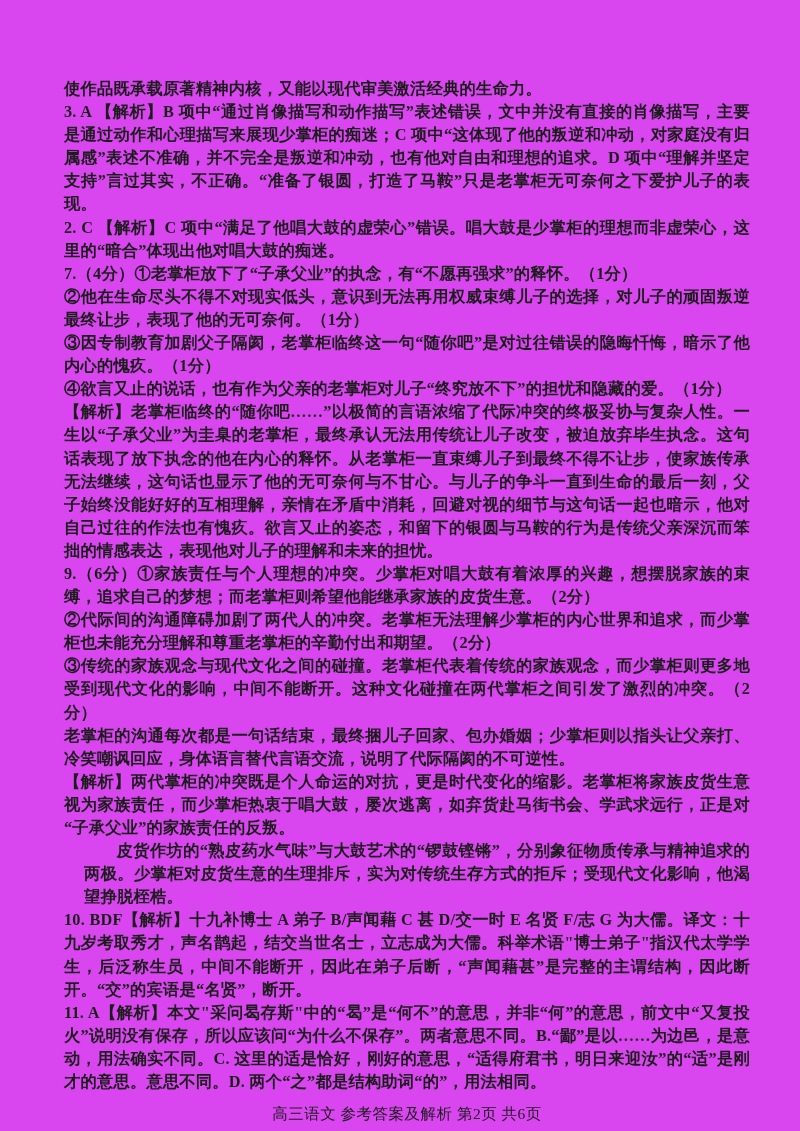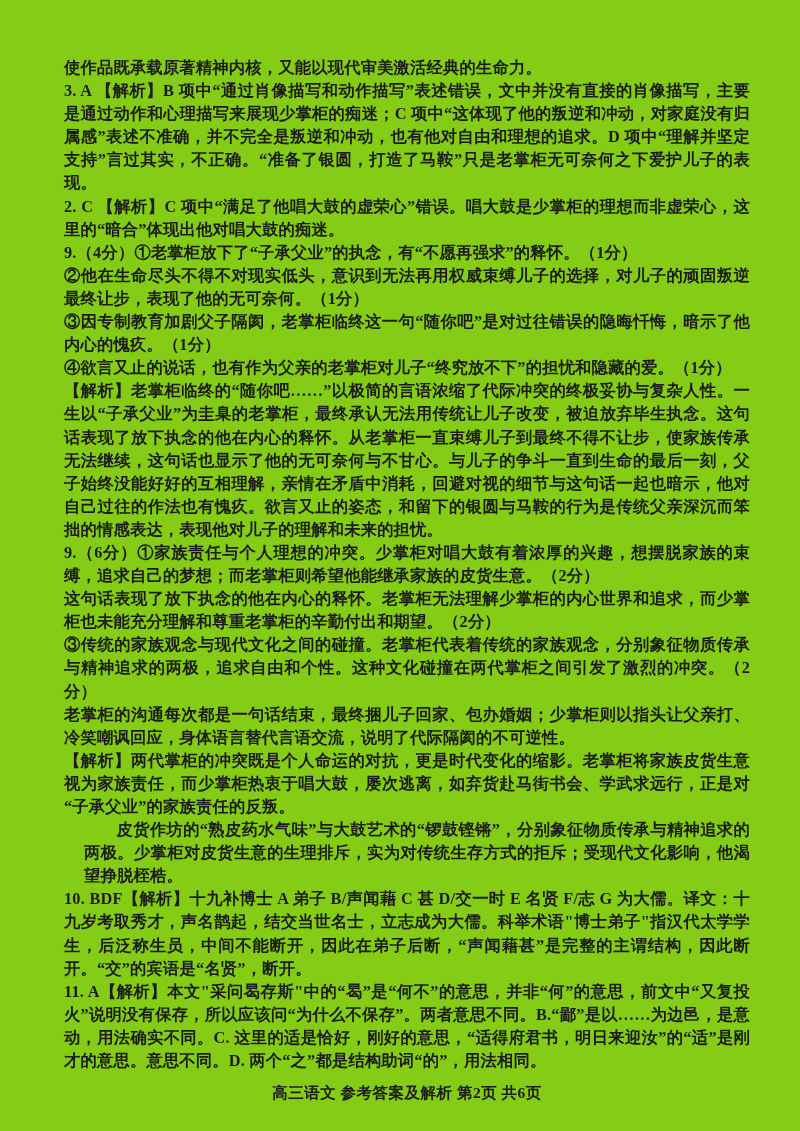--- a/index.html
+++ b/index.html
@@ -10,62 +10,62 @@
   body {
     width: 800px;
     height: 1131px;
     overflow: hidden;
     font-family: "Liberation Serif", "DejaVu Serif", serif;
   }
   .page {
     box-sizing: border-box;
     width: 800px;
     height: 1131px;
-    padding: 56px 50px 0 64px;
-    background: #84cc16;
+    padding: 77px 50px 0 64px;
+    background: #d946ef;
     color: #1c1c1c;
   }
   .doc p {
     margin: 0;
     font-size: 16.3px;
     line-height: 23.1px;
     font-weight: 700;
     text-align: justify;
     letter-spacing: 0.2px;
     color: #1c1c1c;
   }
   .doc p.indent {
     text-indent: 2em;
     margin-left: 20px;
   }
   .footer {
     margin-top: 11px;
     text-align: center;
     font-size: 15.5px;
-    font-weight: 700;
+    font-weight: 400;
     color: #1c1c1c;
     letter-spacing: 0.5px;
   }
 </style>
 </head>
 <body>
 
 <div class="page">
   <div class="doc">
     <p>使作品既承载原著精神内核，又能以现代审美激活经典的生命力。</p>
     <p>3. A 【解析】B 项中“通过肖像描写和动作描写”表述错误，文中并没有直接的肖像描写，主要是通过动作和心理描写来展现少掌柜的痴迷；C 项中“这体现了他的叛逆和冲动，对家庭没有归属感”表述不准确，并不完全是叛逆和冲动，也有他对自由和理想的追求。D 项中“理解并坚定支持”言过其实，不正确。“准备了银圆，打造了马鞍”只是老掌柜无可奈何之下爱护儿子的表现。</p>
     <p>2. C 【解析】C 项中“满足了他唱大鼓的虚荣心”错误。唱大鼓是少掌柜的理想而非虚荣心，这里的“暗合”体现出他对唱大鼓的痴迷。</p>
-    <p>9.（4分）①老掌柜放下了“子承父业”的执念，有“不愿再强求”的释怀。（1分）</p>
+    <p>7.（4分）①老掌柜放下了“子承父业”的执念，有“不愿再强求”的释怀。（1分）</p>
     <p>②他在生命尽头不得不对现实低头，意识到无法再用权威束缚儿子的选择，对儿子的顽固叛逆最终让步，表现了他的无可奈何。（1分）</p>
     <p>③因专制教育加剧父子隔阂，老掌柜临终这一句“随你吧”是对过往错误的隐晦忏悔，暗示了他内心的愧疚。（1分）</p>
     <p>④欲言又止的说话，也有作为父亲的老掌柜对儿子“终究放不下”的担忧和隐藏的爱。（1分）</p>
     <p>【解析】老掌柜临终的“随你吧……”以极简的言语浓缩了代际冲突的终极妥协与复杂人性。一生以“子承父业”为圭臬的老掌柜，最终承认无法用传统让儿子改变，被迫放弃毕生执念。这句话表现了放下执念的他在内心的释怀。从老掌柜一直束缚儿子到最终不得不让步，使家族传承无法继续，这句话也显示了他的无可奈何与不甘心。与儿子的争斗一直到生命的最后一刻，父子始终没能好好的互相理解，亲情在矛盾中消耗，回避对视的细节与这句话一起也暗示，他对自己过往的作法也有愧疚。欲言又止的姿态，和留下的银圆与马鞍的行为是传统父亲深沉而笨拙的情感表达，表现他对儿子的理解和未来的担忧。</p>
     <p>9.（6分）①家族责任与个人理想的冲突。少掌柜对唱大鼓有着浓厚的兴趣，想摆脱家族的束缚，追求自己的梦想；而老掌柜则希望他能继承家族的皮货生意。（2分）</p>
-    <p>这句话表现了放下执念的他在内心的释怀。老掌柜无法理解少掌柜的内心世界和追求，而少掌柜也未能充分理解和尊重老掌柜的辛勤付出和期望。（2分）</p>
-    <p>③传统的家族观念与现代文化之间的碰撞。老掌柜代表着传统的家族观念，分别象征物质传承与精神追求的两极，追求自由和个性。这种文化碰撞在两代掌柜之间引发了激烈的冲突。（2分）</p>
+    <p>②代际间的沟通障碍加剧了两代人的冲突。老掌柜无法理解少掌柜的内心世界和追求，而少掌柜也未能充分理解和尊重老掌柜的辛勤付出和期望。（2分）</p>
+    <p>③传统的家族观念与现代文化之间的碰撞。老掌柜代表着传统的家族观念，而少掌柜则更多地受到现代文化的影响，中间不能断开。这种文化碰撞在两代掌柜之间引发了激烈的冲突。（2分）</p>
     <p>老掌柜的沟通每次都是一句话结束，最终捆儿子回家、包办婚姻；少掌柜则以指头让父亲打、冷笑嘲讽回应，身体语言替代言语交流，说明了代际隔阂的不可逆性。</p>
     <p>【解析】两代掌柜的冲突既是个人命运的对抗，更是时代变化的缩影。老掌柜将家族皮货生意视为家族责任，而少掌柜热衷于唱大鼓，屡次逃离，如弃货赴马街书会、学武求远行，正是对“子承父业”的家族责任的反叛。</p>
     <p class="indent">皮货作坊的“熟皮药水气味”与大鼓艺术的“锣鼓铿锵”，分别象征物质传承与精神追求的两极。少掌柜对皮货生意的生理排斥，实为对传统生存方式的拒斥；受现代文化影响，他渴望挣脱桎梏。</p>
     <p>10. BDF【解析】十九补博士 A 弟子 B/声闻藉 C 甚 D/交一时 E 名贤 F/志 G 为大儒。译文：十九岁考取秀才，声名鹊起，结交当世名士，立志成为大儒。科举术语"博士弟子"指汉代太学学生，后泛称生员，中间不能断开，因此在弟子后断，“声闻藉甚”是完整的主谓结构，因此断开。“交”的宾语是“名贤”，断开。</p>
     <p>11. A【解析】本文"采问曷存斯"中的“曷”是“何不”的意思，并非“何”的意思，前文中“又复投火”说明没有保存，所以应该问“为什么不保存”。两者意思不同。B.“鄙”是以……为边邑，是意动，用法确实不同。C. 这里的适是恰好，刚好的意思，“适得府君书，明日来迎汝”的“适”是刚才的意思。意思不同。D. 两个“之”都是结构助词“的”，用法相同。</p>
   </div>
   <div class="footer">高三语文 参考答案及解析 第2页 共6页</div>
 </div>
 
 </body></html>

